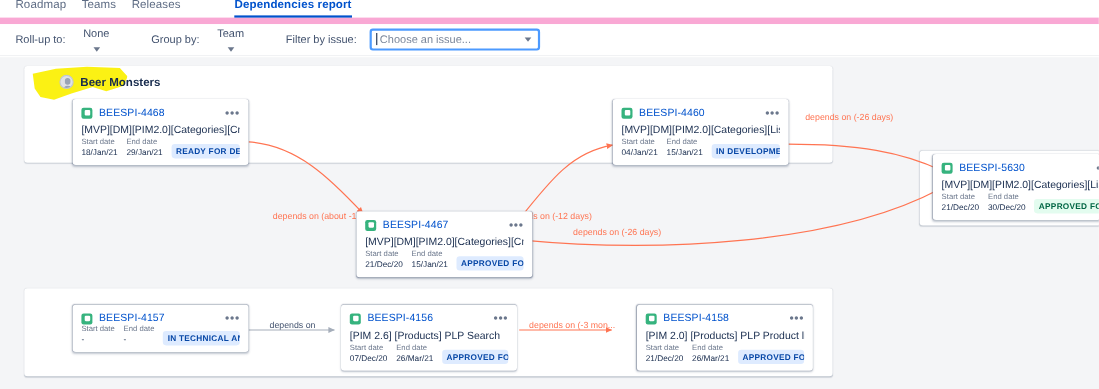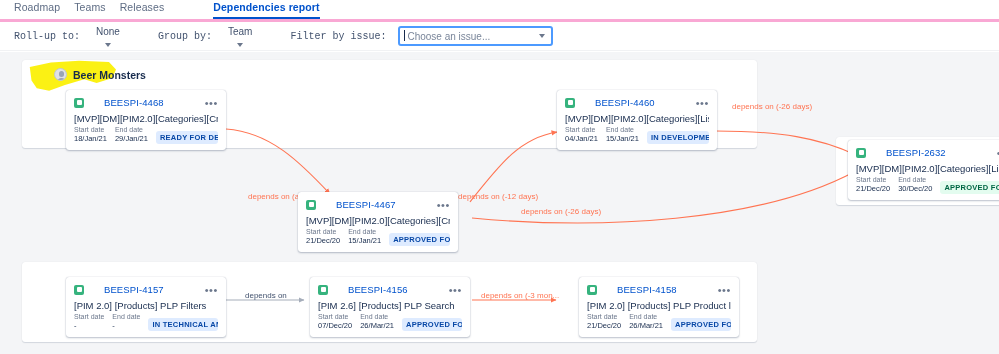--- a/index.html
+++ b/index.html
@@ -13,21 +13,21 @@
     position: relative;
   }
 
   
   .tabbar {
     height: 22px;
     display: flex;
     align-items: flex-end;
     gap: 14px;
     padding: 0 14px;
-    border-bottom: 3px solid #f9a8d4;
+    border-bottom: 6px solid #f9a8d4;
     background: #fff;
   }
   .tab {
     font-size: 10.5px;
     color: #5e6c84;
     padding-bottom: 4px;
     border-bottom: 2px solid transparent;
     cursor: pointer;
     white-space: nowrap;
     letter-spacing: .1px;
@@ -37,21 +37,21 @@
   
   .toolbar {
     height: 29px;
     display: flex;
     align-items: center;
     padding: 0 14px;
     gap: 8px;
     background: #fff;
     border-bottom: 1px solid #f1f2f4;
   }
-  .tb-label { font-size: 10px; color: #42526e; white-space: nowrap; font-family: Liberation Mono, monospace; }
+  .tb-label { font-size: 10px; color: #42526e; white-space: nowrap; }
   .tb-select {
     display: inline-flex; align-items: center; gap: 6px;
     font-size: 10px; color: #42526e;
     padding: 2px 6px 2px 8px;
     border-radius: 3px;
     cursor: pointer;
     background: transparent;
     white-space: nowrap;
     flex-direction: column;
   }
@@ -122,21 +122,21 @@
   
   .card {
     position: absolute;
     width: 160px;
     background: #fff;
     border-radius: 3px;
     box-shadow: 0 1px 2px rgba(9,30,66,.25), 0 0 1px rgba(9,30,66,.31);
     padding: 7px 8px 6px 8px;
     z-index: 5;
   }
-  .card-top { display: flex; align-items: center; gap: 20px; }
+  .card-top { display: flex; align-items: center; gap: 6px; }
   .jira-icon {
     width: 10px; height: 10px; border-radius: 2px;
     background: #36b37e; position: relative; flex: none;
   }
   .jira-icon::after {
     content:""; position:absolute; left:2.5px; top:2.5px; width:5px; height:5px; background:#fff; border-radius:1px;
   }
   .card-key { font-size: 9.5px; color: #0052cc; font-weight: 400; letter-spacing: .1px; }
   .dots { margin-left:auto; color:#6b778c; font-size: 11px; line-height: 6px; letter-spacing: .6px; cursor:pointer; }
   .card-summary {
@@ -279,38 +279,38 @@
         <span class="date-label">End date</span>
         <span class="date-val">15/Jan/21</span>
       </span>
       <span class="lozenge lz-blue">IN DEVELOPMENT</span>
     </div>
   </div>
 
   <div class="card" style="left:848px; top:88px; width:170px;">
     <div class="card-top">
       <span class="jira-icon"></span>
-      <span class="card-key">BEESPI-2632</span>
+      <span class="card-key">BEESPI-5630</span>
       <span class="dots">•••</span>
     </div>
     <div class="card-summary">[MVP][DM][PIM2.0][Categories][Listing] - ...</div>
     <div class="card-foot">
       <span class="datecol">
         <span class="date-label">Start date</span>
         <span class="date-val">21/Dec/20</span>
       </span>
       <span class="datecol">
         <span class="date-label">End date</span>
         <span class="date-val">30/Dec/20</span>
       </span>
       <span class="lozenge lz-green">APPROVED FOR UAT</span>
     </div>
   </div>
 
-  <div class="card" style="left:298px; top:140px;">
+  <div class="card" style="left:324px; top:140px;">
     <div class="card-top">
       <span class="jira-icon"></span>
       <span class="card-key">BEESPI-4467</span>
       <span class="dots">•••</span>
     </div>
     <div class="card-summary">[MVP][DM][PIM2.0][Categories][Creation] ...</div>
     <div class="card-foot">
       <span class="datecol">
         <span class="date-label">Start date</span>
         <span class="date-val">21/Dec/20</span>
@@ -322,21 +322,20 @@
       <span class="lozenge lz-blue">APPROVED FOR SIT</span>
     </div>
   </div>
 
   <div class="card" style="left:66px; top:225px;">
     <div class="card-top">
       <span class="jira-icon"></span>
       <span class="card-key">BEESPI-4157</span>
       <span class="dots">•••</span>
     </div>
-    <div class="card-summary">[PIM 2.0] [Products] PLP Filters</div>
     <div class="card-foot">
       <span class="datecol">
         <span class="date-label">Start date</span>
         <span class="date-val">-</span>
       </span>
       <span class="datecol">
         <span class="date-label">End date</span>
         <span class="date-val">-</span>
       </span>
       <span class="lozenge lz-blue">IN TECHNICAL ANALYSIS</span>

